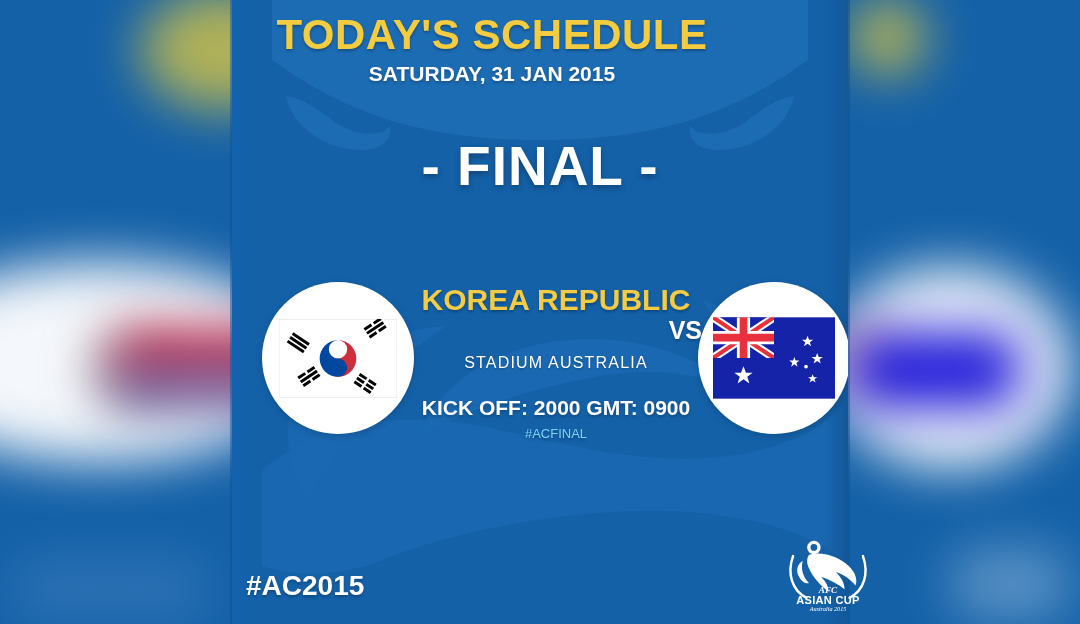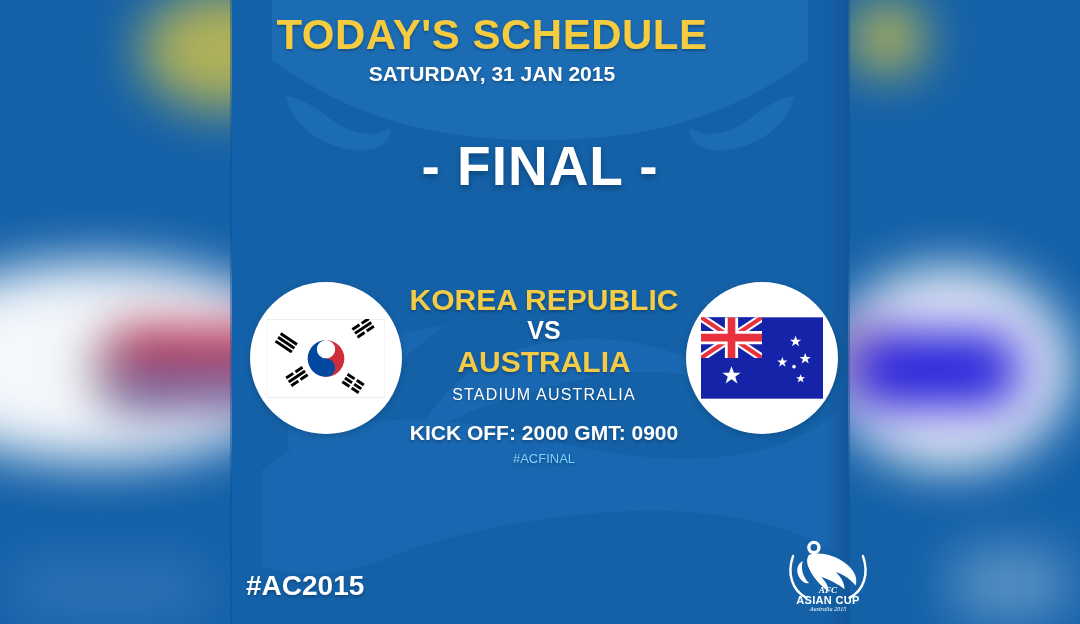--- a/index.html
+++ b/index.html
@@ -58,37 +58,37 @@
   .title-main { font-size:42px; font-weight:bold; letter-spacing:.5px; color:#f5cb3f;
                 text-shadow:0 2px 3px rgba(0,0,0,.28); line-height:1.02; }
   .title-sub  { font-size:21px; font-weight:bold; color:#ffffff; margin-top:5px;
                 text-shadow:0 2px 3px rgba(0,0,0,.25); }
 
   .stage-title { position:absolute; left:0; top:134px; width:616px; text-align:center;
                  font-size:55px; font-weight:bold; color:#ffffff; letter-spacing:1px;
                  text-shadow:0 3px 6px rgba(0,0,0,.3); }
 
   
-  .match { position:absolute; left:4px; top:282px; width:616px; height:175px; }
+  .match { position:absolute; left:16px; top:282px; width:616px; height:175px; }
 
   .badge { position:absolute; top:0; width:152px; height:152px; border-radius:50%;
            background:#ffffff; box-shadow:0 2px 7px rgba(0,0,0,.18);
            display:flex; align-items:center; justify-content:center; }
   .badge-left  { left:14px; }
   .badge-right { right:14px; }
   .badge svg { display:block; }
 
   .center { position:absolute; left:162px; top:2px; width:292px; text-align:center; }
   .team { font-size:30px; font-weight:bold; color:#f3cb45; line-height:1.04;
           text-shadow:0 2px 3px rgba(0,0,0,.28); }
   .vs   { font-size:25px; font-weight:bold; color:#ffffff; line-height:1.15; margin:1px 0;
-          text-shadow:0 2px 3px rgba(0,0,0,.25); }
+          text-shadow:0 2px 3px rgba(0,0,0,.25);text-align:right; }
   .venue{ font-size:16px; color:#ffffff; letter-spacing:1.2px; margin-top:9px;
           text-shadow:0 1px 2px rgba(0,0,0,.25); }
-  .kick { font-size:21px; font-weight:bold; color:#ffffff; margin-top:17px;
+  .kick { font-size:21px; font-weight:bold; color:#ffffff; margin-top:24px;
           text-shadow:0 2px 3px rgba(0,0,0,.25); }
   .tag  { font-size:13px; font-weight:normal; color:#7dd3fc; margin-top:6px;
           text-shadow:0 2px 3px rgba(0,0,0,.28); }
 
   
   .foot-tag { position:absolute; left:246px; bottom:22px; font-size:28px; font-weight:bold;
               color:#ffffff; text-shadow:0 2px 3px rgba(0,0,0,.25); }
   .foot-logo { position:absolute; right:206px; bottom:12px; width:92px; height:78px; }
   .foot-logo svg { display:block; }
 </style>
@@ -185,21 +185,20 @@
                   <rect x="17" y="14" width="13" height="4.5"></rect>
               </g>
             </g>
           </svg>
         </span>
       </div>
 
       <div class="center">
         <div class="team">KOREA REPUBLIC</div>
         <div class="vs">VS</div>
-        <div class="team">AUSTRALIA</div>
         <div class="venue">STADIUM AUSTRALIA</div>
         <div class="kick">KICK OFF: 2000   GMT: 0900</div>
         <div class="tag">#ACFINAL</div>
       </div>
 
       <div class="badge badge-right">
         <span>
           <svg width="122" height="82" viewBox="0 0 240 160" aria-hidden="true">
             <rect width="240" height="160" fill="#1423a8"></rect>
             <g>

